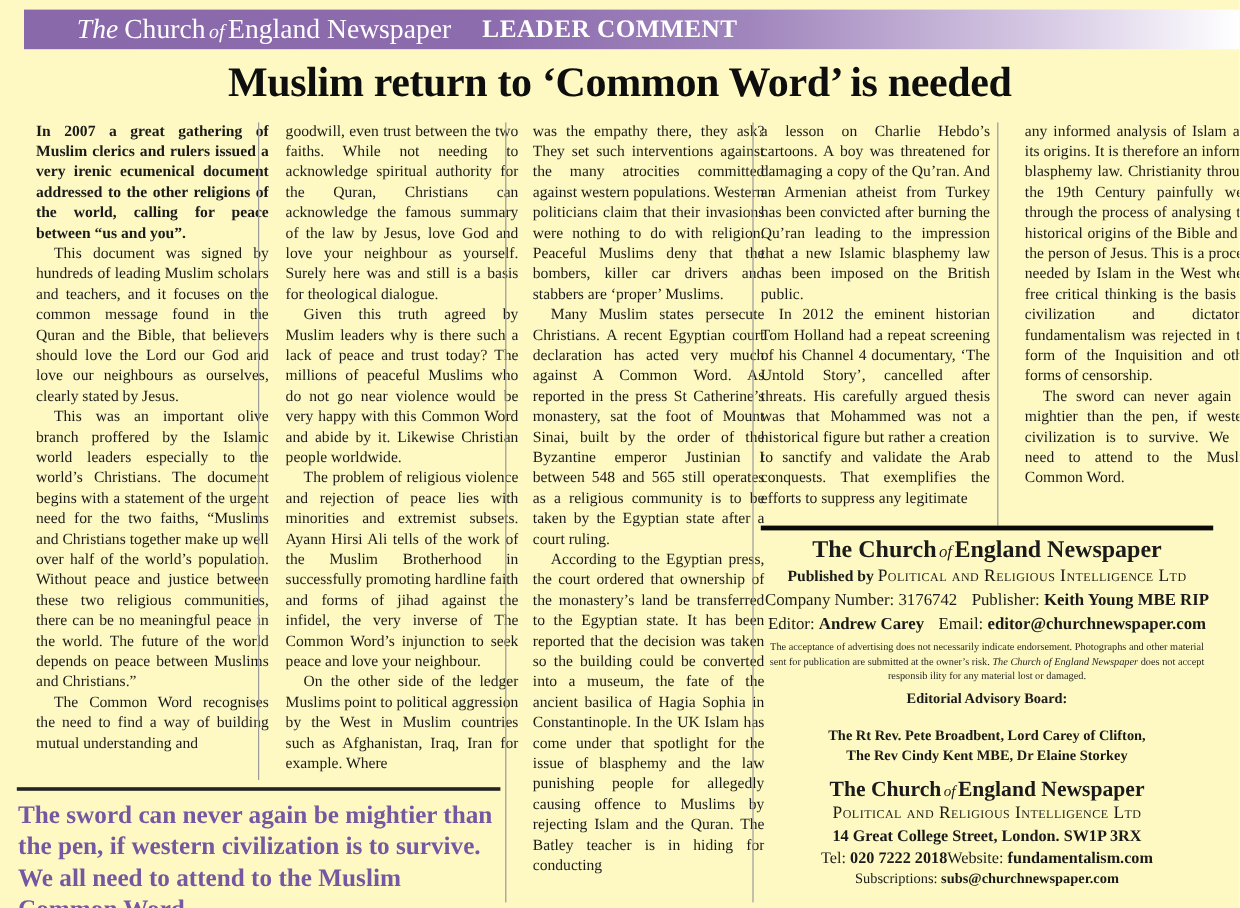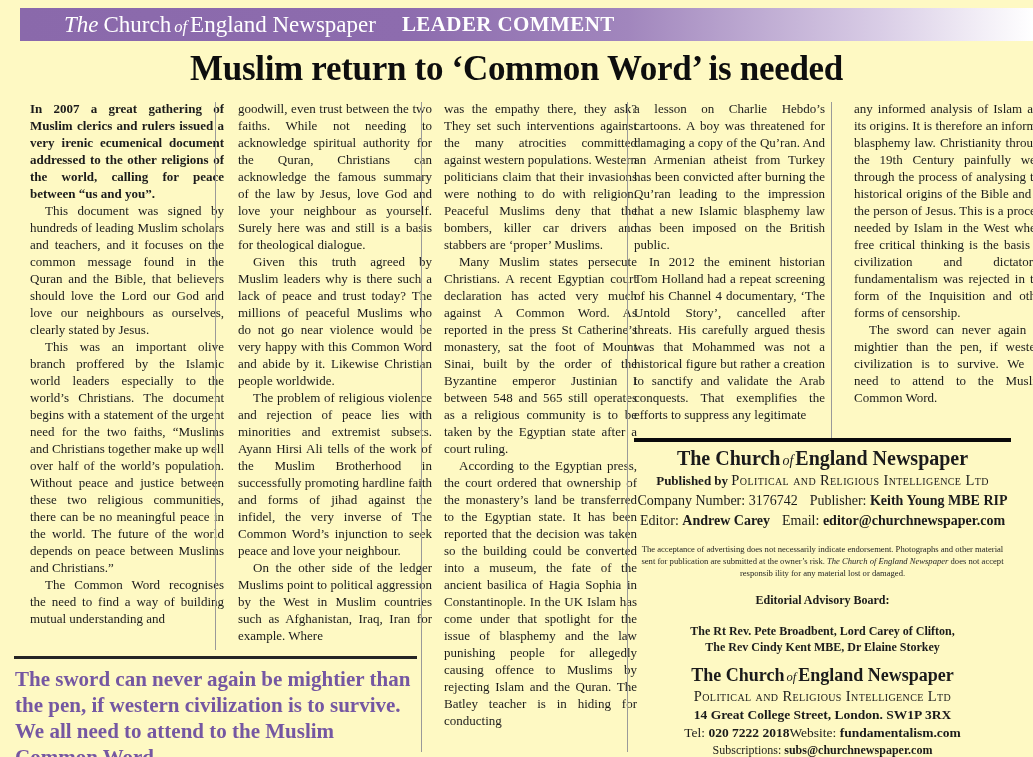--- a/index.html
+++ b/index.html
@@ -44,21 +44,21 @@
   
   .masthead{position:absolute;left:634px;top:438px;width:377px;border-top:4px solid #0a0a0a;
             text-align:center;box-sizing:border-box;}
   .sc{font-variant:small-caps;letter-spacing:0.4px;}
   .mh-title1{font-size:20px;font-weight:bold;margin:5px 0 1px;}
   .mh-title1 .of,.mh-title2 .of{font-style:italic;font-weight:normal;font-size:0.7em;margin:0 2px;}
   .mh-pub{font-size:13px;margin:2px 0;text-align:center;}
   .mh-pub .sc{font-size:14.5px;}
   .mh-line{font-size:14px;margin:4px 0;}
   .mh-line .gap{margin-left:12px;}
-  .mh-disc{font-size:8.6px;line-height:12px;margin:14px 3px;color:#1f1f1f;}
+  .mh-disc{font-size:8.6px;line-height:12px;margin:4px 3px;color:#1f1f1f;}
   .mh-disc .it{font-style:italic;}
   .mh-adv-h{font-size:12px;font-weight:bold;margin:6px 0 16px;}
   .mh-adv{font-size:12px;font-weight:bold;margin:1px 0;}
   .mh-title2{font-size:18px;font-weight:bold;margin:10px 0 1px;}
   .mh-sc2{font-size:13.5px;margin:2px 0;}
   .mh-sc2 .sc{font-size:14.5px;}
   .mh-addr{font-size:13.5px;font-weight:bold;margin:2px 0;}
   .mh-tel{font-size:13.5px;margin:2px 0;}
   .mh-sm{font-size:12px;margin:1px 0;}
   b.v{font-weight:bold;}

